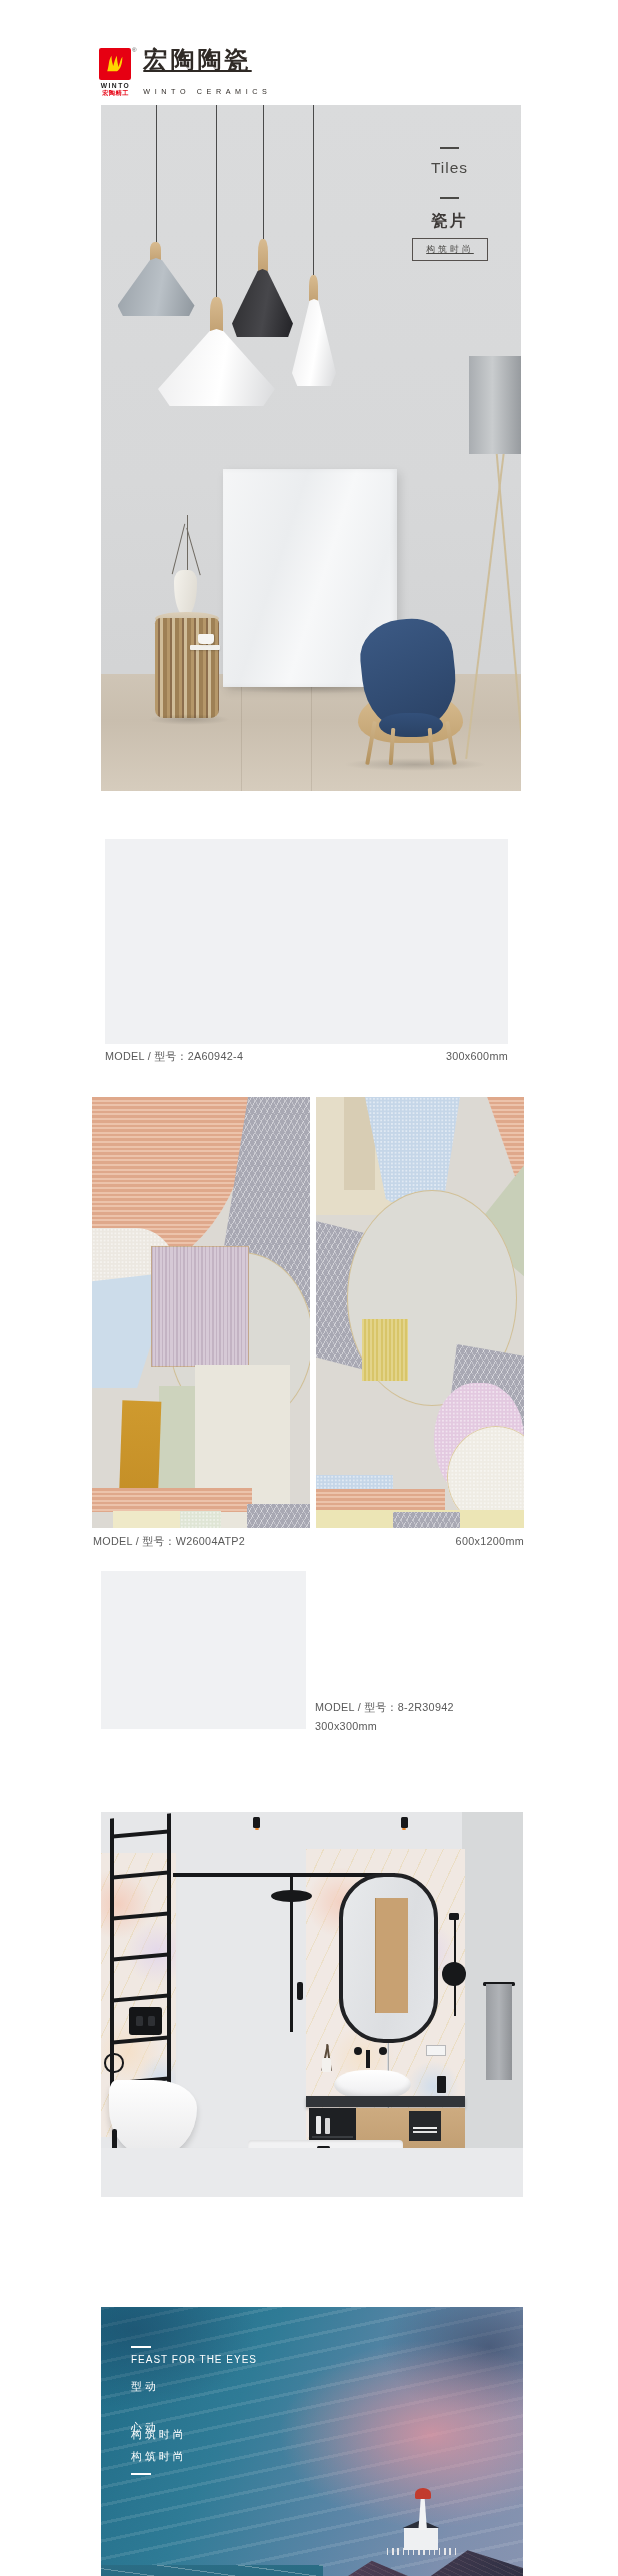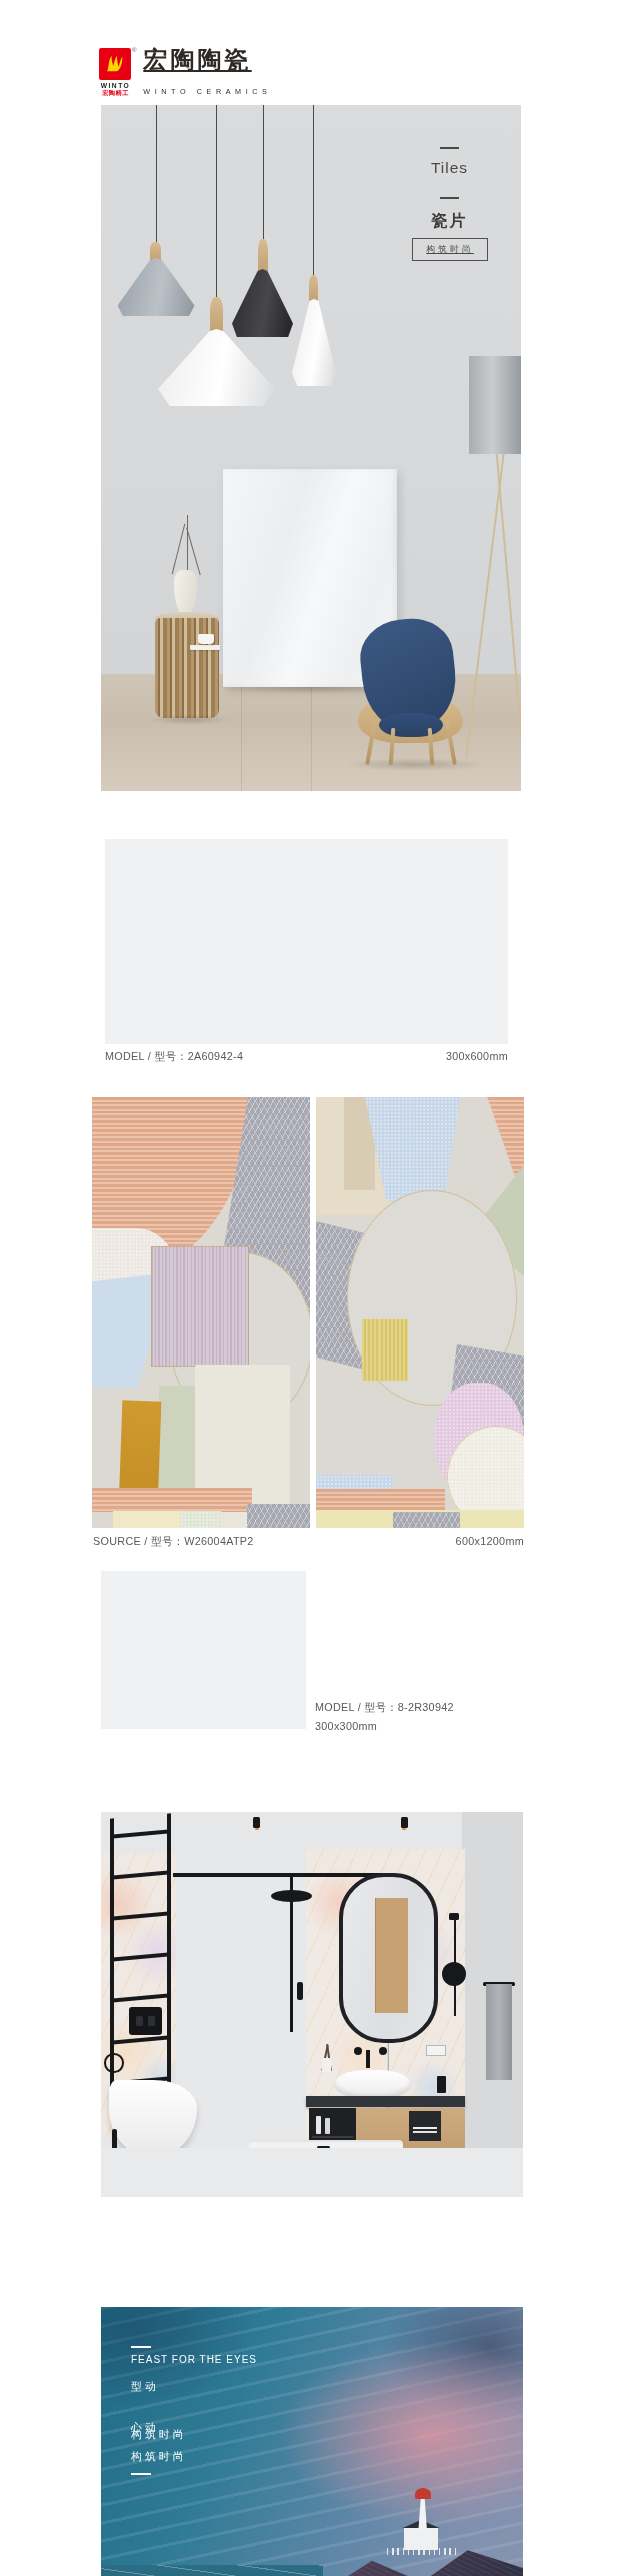--- a/index.html
+++ b/index.html
@@ -235,21 +235,21 @@
     <div style="left:31px;top:93px;width:170px;height:216px;border-radius:50%;background:#dcdbd5;" class="goldline"></div>
     <div style="left:46px;top:222px;width:46px;height:62px;background:repeating-linear-gradient(90deg,#e3d48a 0 2.1px,#d8c569 2.1px 4.1px);"></div>
     <div class="pat-gray" style="left:129px;top:247px;width:79px;height:118px;clip-path:polygon(15% 0,100% 10%,100% 100%,0 88%);"></div>
     <div class="dots-w" style="left:118px;top:286px;width:90px;height:121px;background-color:#e3c9e0;border-radius:50% 50% 40% 60%;"></div>
     <div class="dots-w goldline" style="left:131px;top:329px;width:98px;height:102px;background-color:#efece4;border-radius:50%;"></div>
     <div class="dots-w" style="left:0;top:378px;width:77px;height:15.5px;background-color:#c5d6e8;"></div>
     <div class="stripes-tc" style="left:0;top:392px;width:129px;height:24px;"></div>
     <div style="left:0;top:413px;width:208px;height:17.5px;background:#ece5b5;"></div>
     <div class="pat-gray" style="left:77px;top:415px;width:67px;height:15.5px;"></div>
   </div>
-  <div class="abs caption" style="left:93px;top:1535px;">SOURCE / 型号：W26004ATP2</div>
+  <div class="abs caption" style="left:93px;top:1535px;">MODEL / 型号：W26004ATP2</div>
   <div class="abs caption" style="left:93px;top:1535px;width:431px;text-align:right;">600x1200mm</div>
 
   <div class="abs marble" style="left:101px;top:1571px;width:205px;height:158px;"></div>
   <div class="abs caption" style="left:315px;top:1701px;">MODEL / 型号：8-2R30942</div>
   <div class="abs caption" style="left:315px;top:1720px;">300x300mm</div>
 
   <div class="abs bath">
     <div class="abs" style="left:361px;top:0;width:62px;height:340px;background:rgba(110,112,118,.12);"></div>
 
     <div class="blk" style="left:152px;top:5.2px;width:6.7px;height:11.3px;border-radius:1.5px;"></div>

